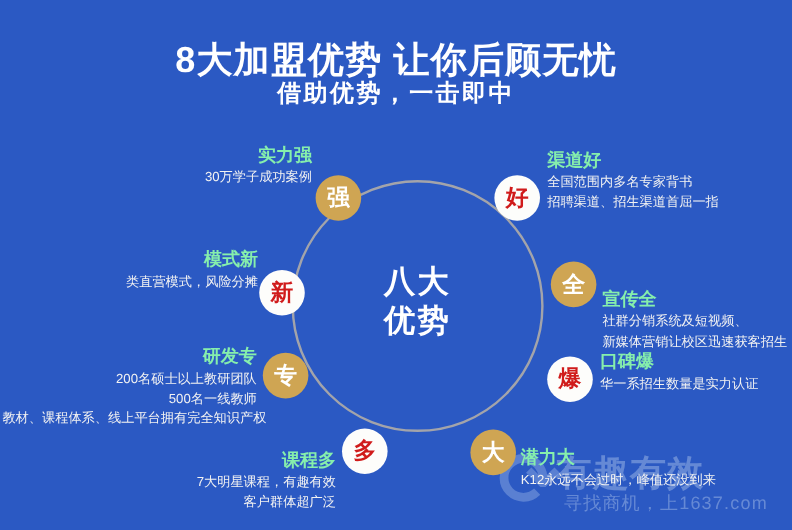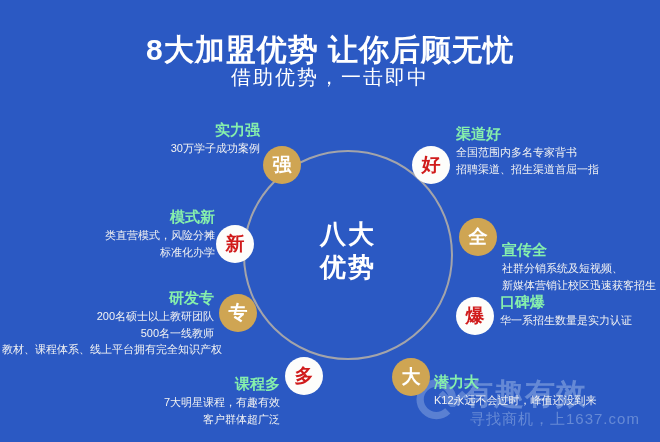--- a/index.html
+++ b/index.html
@@ -23,21 +23,21 @@
     position:absolute; left:0; top:18px; width:660px;
     text-align:center;
     font-size:30px; font-weight:bold; color:#ffffff;
     letter-spacing:1px;
     white-space:nowrap;
     margin-top:12px;
   }
   #subtitle {
     position:absolute; left:0; top:64px; width:660px;
     text-align:center;
-    font-size:20px; font-weight:normal; color:#ffffff;
+    font-size:20px; font-weight:bold; color:#ffffff;
     letter-spacing:2px;
     white-space:nowrap;
   }
 
   
   #ring {
     position:absolute;
     left:243px; top:150px;
     width:210px; height:210px;
     border:2px solid #b9b2a6;
@@ -134,21 +134,20 @@
   <div class="badge gold" style="left:392px; top:358px;">大</div>
 
   <div class="feature left" style="left:20px; top:120px; width:240px;">
     <div class="f-title">实力强</div>
     <div class="f-line">30万学子成功案例</div>
   </div>
 
   <div class="feature left" style="left:10px; top:207px; width:205px;">
     <div class="f-title">模式新</div>
     <div class="f-line">类直营模式，风险分摊</div>
-    <div class="f-line">标准化办学</div>
   </div>
 
   <div class="feature left" style="left:2px; top:288px; width:212px;">
     <div class="f-title">研发专</div>
     <div class="f-line">200名硕士以上教研团队</div>
     <div class="f-line">500名一线教师</div>
     <div class="f-line">教材、课程体系、线上平台拥有完全知识产权</div>
   </div>
 
   <div class="feature left" style="left:60px; top:374px; width:220px;">

